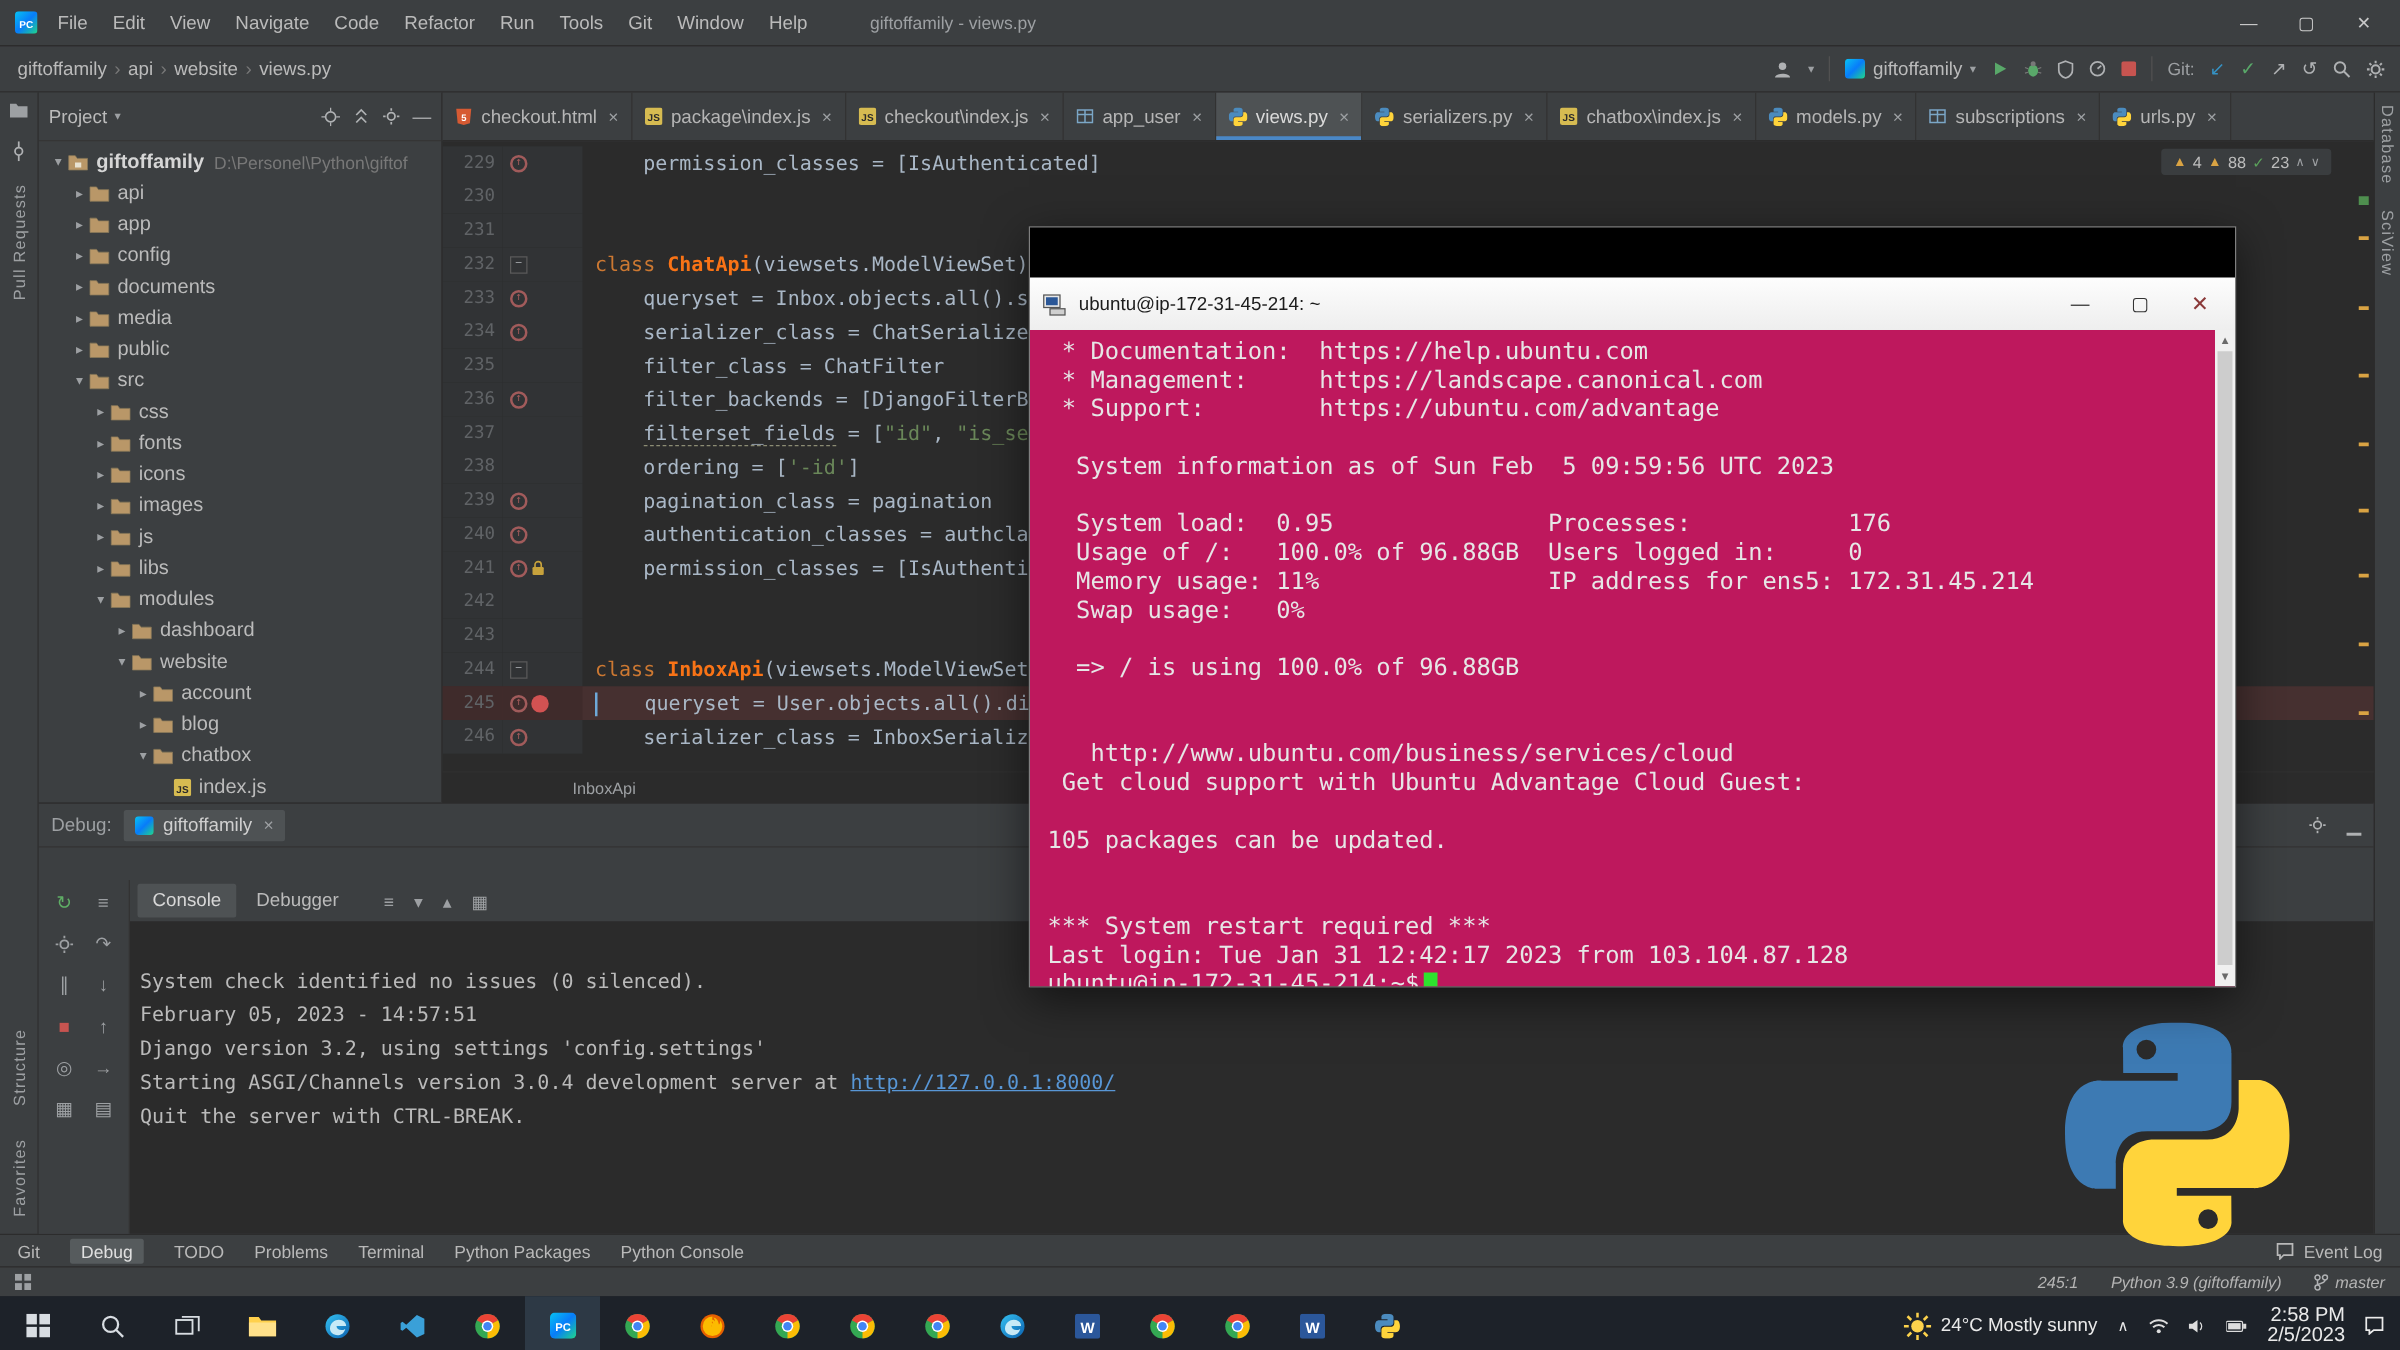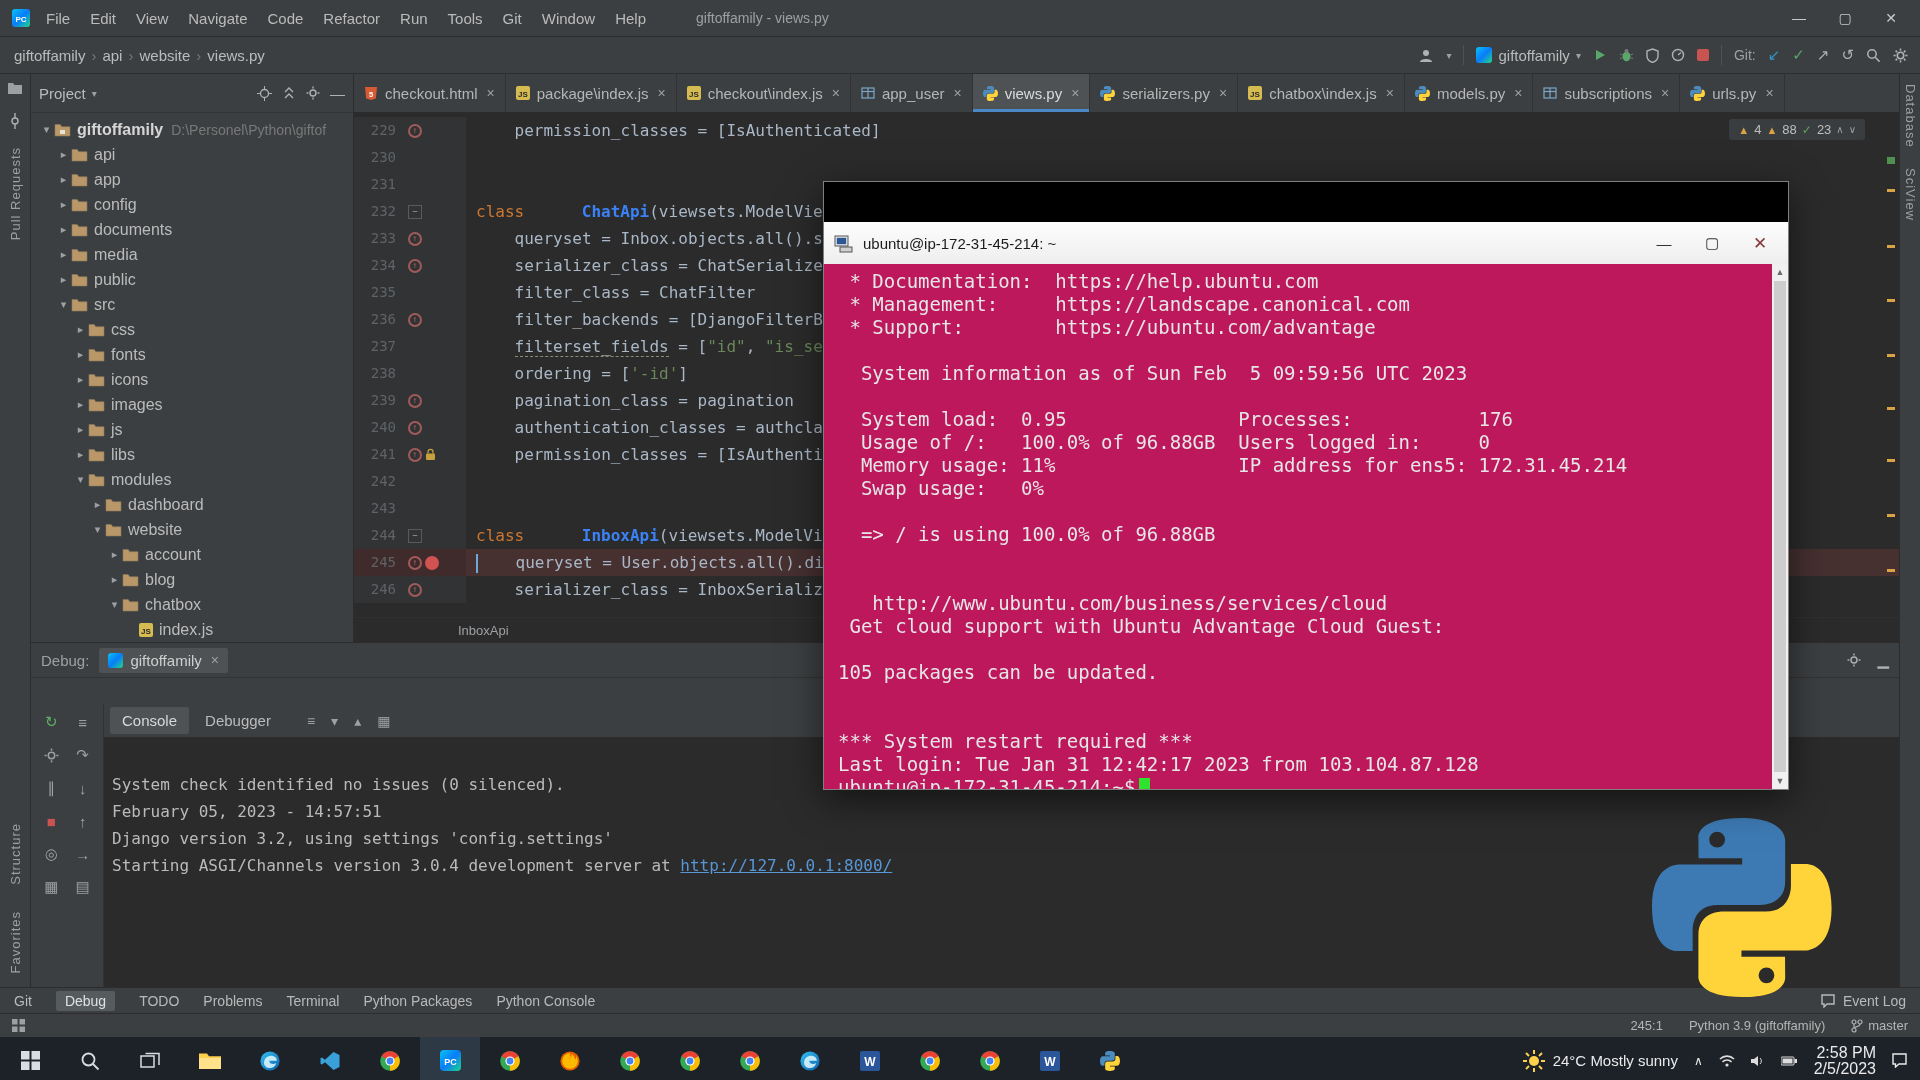--- a/index.html
+++ b/index.html
@@ -48,21 +48,21 @@
   .tabbar{height:38px;background:#3c3f41;display:flex;border-bottom:1px solid #2c2c2c;overflow:hidden;}
   .tab{display:flex;align-items:center;gap:7px;padding:0 10px;font-size:15px;color:#b6b6b6;border-right:1px solid #323232;white-space:nowrap;}
   .tab.active{background:#4e5254;color:#dadada;box-shadow:inset 0 -3px 0 #4a88c7;}
   .tx{color:#9da0a3;font-size:14px;margin-left:2px;}
   .editor-body{flex:1;position:relative;overflow:hidden;}
   .coderows{font-family:"DejaVu Sans Mono",monospace;font-size:16px;line-height:27px;padding-top:4px;}
   .crow{display:flex;height:27px;white-space:pre;align-items:center;}
   .cnum{width:42px;flex:0 0 42px;text-align:right;color:#606366;background:#313335;padding-right:6px;font-size:14px;height:27px;line-height:27px;}
   .cico{width:58px;flex:0 0 58px;background:#313335;display:flex;align-items:center;gap:3px;padding-left:6px;height:27px;}
   .ctext{padding-left:10px;color:#a9b7c6;height:27px;line-height:27px;}
-  .k{color:#cc7832;} .s{color:#6a8759;} .cls{color:#3b82f6;font-weight:bold;margin-left:48px;}
+  .k{color:#cc7832;} .s{color:#6a8759;} .cls{color:#f97316;font-weight:bold;}
   .u{border-bottom:1px dashed #8c8c74;}
   .crow.hl{background:#463030;}
   .crow.hl .cnum,.crow.hl .cico{background:#3f2b2b;}
   .caret{display:inline-block;width:2px;height:19px;background:#6ea8d8;vertical-align:middle;margin-right:-1px;}
   .ovico{width:14px;height:14px;border:2px solid #a15b5b;border-radius:50%;color:#a15b5b;font-size:9px;display:inline-flex;align-items:center;justify-content:center;box-sizing:border-box;}
   .bpico{width:14px;height:14px;border-radius:50%;background:#d25252;display:inline-block;}
   .foldico{width:12px;height:12px;border:1px solid #5a5a5a;color:#9da0a3;font-size:9px;display:inline-flex;align-items:center;justify-content:center;}
   .inspections{position:absolute;top:6px;right:34px;display:flex;align-items:center;gap:5px;background:rgba(60,63,65,.92);padding:3px 9px;border-radius:3px;font-size:13px;color:#bdbdbd;z-index:5;}
   .insp-warn{color:#d9a343;font-size:11px;} .insp-ok{color:#5ba35b;font-size:12px;} .insp-nav{color:#9da0a3;font-size:10px;}
   .estripe{position:absolute;right:2px;top:36px;bottom:28px;width:12px;z-index:4;}
@@ -85,21 +85,21 @@
   .dtab{padding:5px 12px;color:#bbbbbb;border-radius:2px;display:flex;align-items:center;gap:6px;}
   .dtab.sel{background:#4e5254;color:#d8d8d8;}
   .dbg-mini{display:flex;gap:16px;margin-left:20px;color:#9da0a3;font-size:14px;}
   .console{flex:1;background:#2b2b2b;padding:34px 0 0 8px;font-family:"DejaVu Sans Mono",monospace;font-size:16px;line-height:27px;color:#bababa;overflow:hidden;}
   .clink{color:#5896d5;text-decoration:underline;}
   
   .twbar{height:25px;background:#3c3f41;border-top:1px solid #2c2c2c;display:flex;align-items:center;font-size:14px;color:#b9b9b9;padding:0 14px;gap:24px;}
   .twitem.on{background:#565b5d;padding:2px 9px;border-radius:2px;color:#e0e0e0;}
   .tw-right{margin-left:auto;display:flex;align-items:center;gap:7px;color:#b9b9b9;}
   .statusbar{height:23px;background:#3c3f41;border-top:1px solid #2c2c2c;display:flex;align-items:center;font-size:13px;color:#b4b4b4;padding:0 12px;gap:26px;}
-  .sb-right{margin-left:auto;display:flex;align-items:flex-start;gap:26px;}
+  .sb-right{margin-left:auto;display:flex;align-items:flex-start;gap:26px;font-style:italic;}
   .sb-branch{display:flex;align-items:center;gap:5px;}
   
   .terminal{position:absolute;left:823px;top:181px;width:964px;height:607px;border:1px solid #7f7f7f;box-shadow:0 10px 34px rgba(0,0,0,.55);z-index:50;display:flex;flex-direction:column;background:#000;}
   .term-title{height:42px;background:linear-gradient(#fdfdfd,#eeeeee);display:flex;align-items:center;padding:0 4px 0 10px;color:#1c1c1c;font-size:15px;gap:9px;margin-top:40px;}
   .term-btns{margin-left:auto;display:flex;height:100%;}
   .tbn{width:48px;display:flex;align-items:center;justify-content:center;color:#333;font-size:15px;}
   .tbn.close{color:#8b3a3a;font-size:17px;}
   .term-body{flex:1;position:relative;background:#be185d;overflow:hidden;}
   .tlines{padding:6px 26px 0 14px;font-family:"DejaVu Sans Mono",monospace;font-size:19px;line-height:23px;color:#e6e6e6;}
   .tline{white-space:pre;height:23px;}
@@ -664,20 +664,21 @@
                 <div>▾</div>
                 <div>▴</div>
                 <div>▦</div>
               </div>
           </div>
           <div class="console" id="consolelines">
               <div class="cline"><span>System check identified no issues (0 silenced).</span></div>
               <div class="cline"><span>February 05, 2023 - 14:57:51</span></div>
               <div class="cline"><span>Django version 3.2, using settings 'config.settings'</span></div>
               <div class="cline"><span>Starting ASGI/Channels version 3.0.4 development server at </span><span class="clink">http://127.0.0.1:8000/</span></div>
+              <div class="cline"><span>Quit the server with CTRL-BREAK.</span></div>
             </div>
         </div>
       </div>
     </div>
   </div>
 
   <div class="rstripe" id="rstripe">
       <div class="vlabel">Database</div>
       <div class="vlabel">SciView</div>
     </div>

